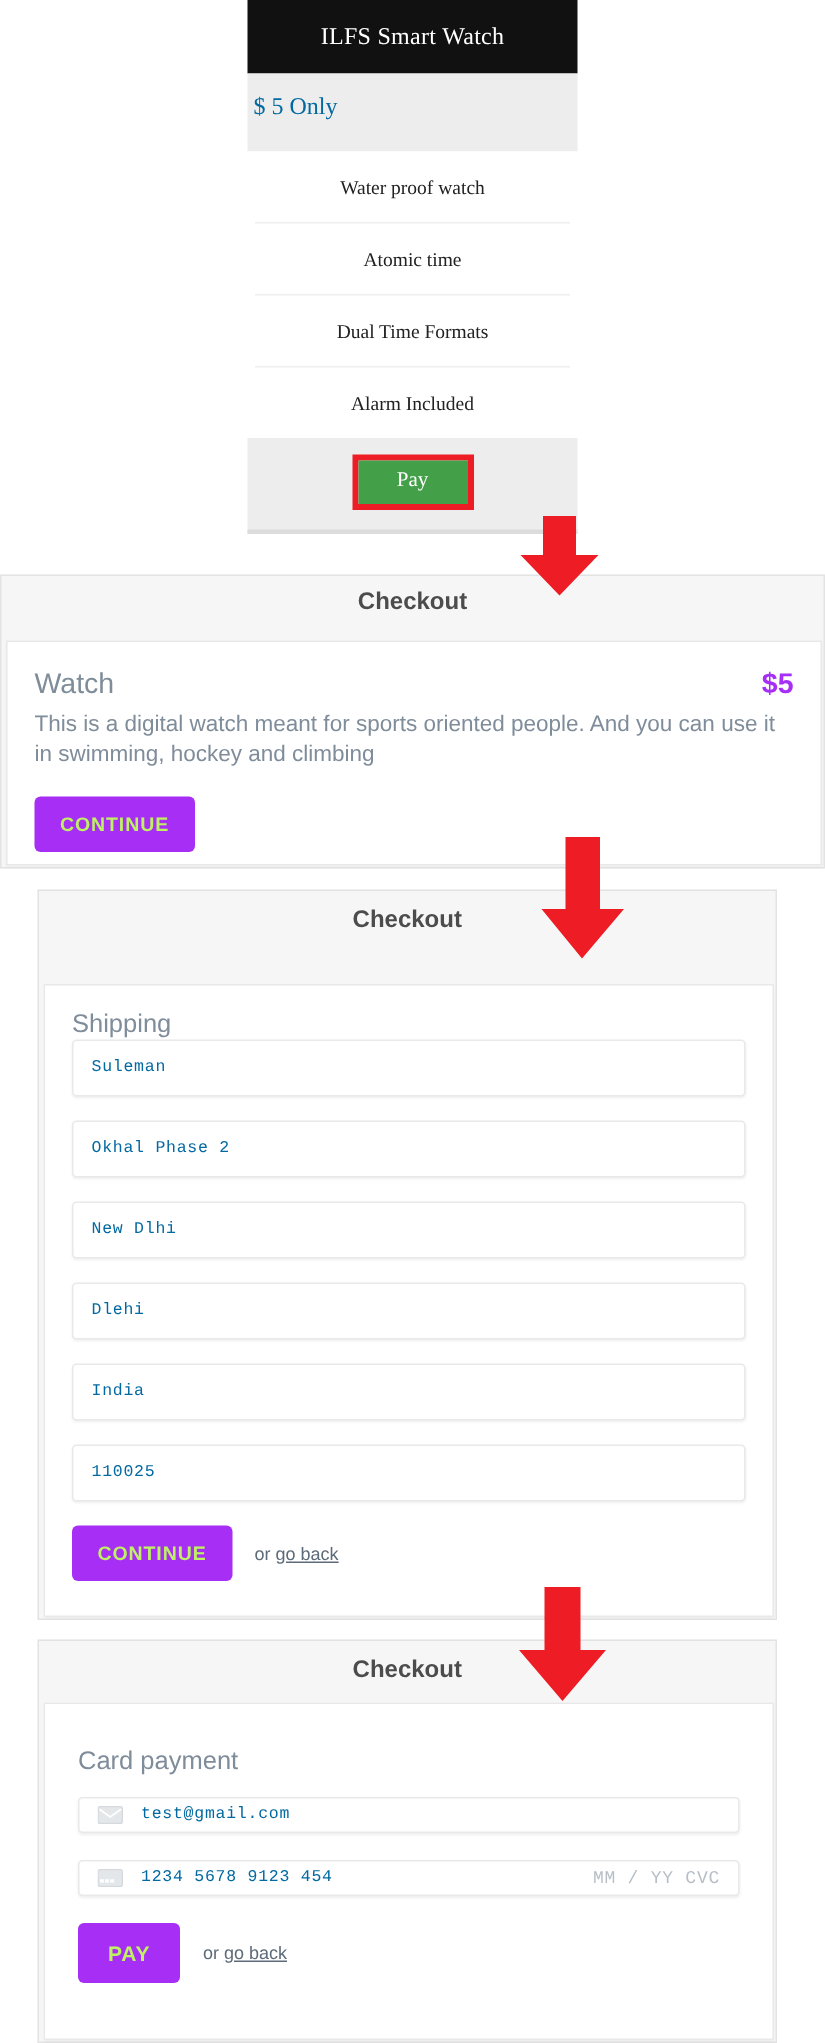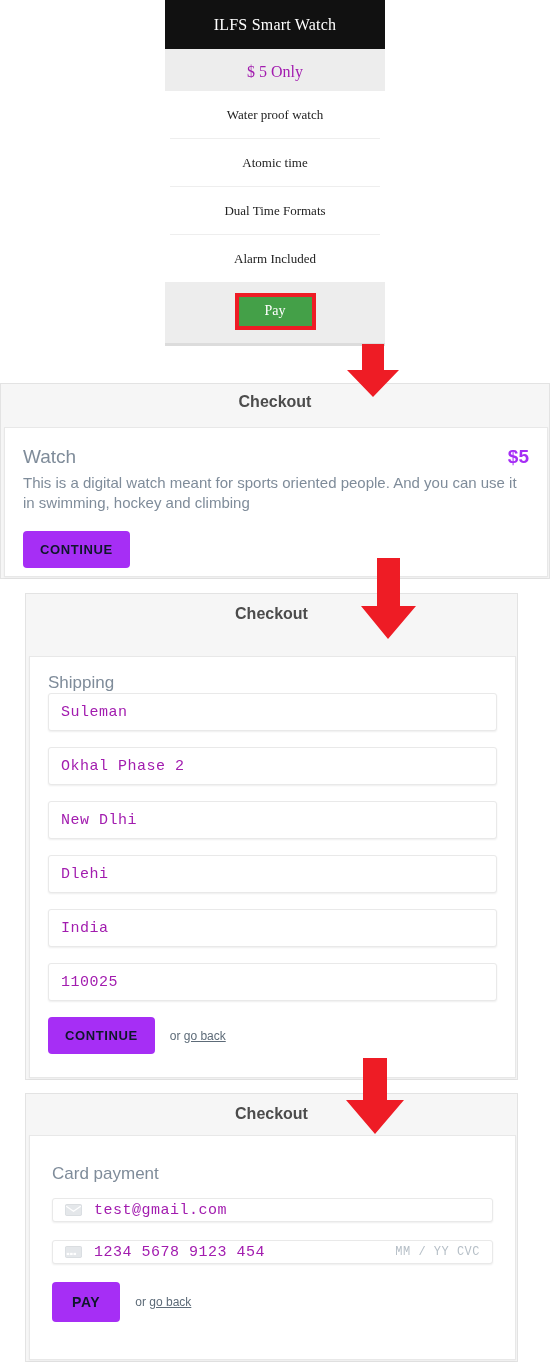--- a/index.html
+++ b/index.html
@@ -26,25 +26,24 @@
     background: #111111;
     color: #ffffff;
     font-family: "Liberation Serif", serif;
     font-size: 16px;
     text-align: center;
     padding: 16px 4px 15px 4px;
     letter-spacing: 0.2px;
   }
   .product-price {
     background: #ededed;
-    color: #a21caf;
+    color: #0369a1;
     font-family: "Liberation Serif", serif;
     font-size: 16px;
-    text-align: center;
-    padding: 14px 4px 10px 4px;
+    padding: 14px 4px 20px 4px;
   }
   .product-features {
     background: #ffffff;
     padding: 0 5px;
   }
   .product-feature {
     font-family: "Liberation Serif", serif;
     font-size: 13px;
     color: #222222;
     text-align: center;
@@ -120,21 +119,21 @@
   .summary-desc {
     margin-top: 5px;
     font-size: 15px;
     color: #7f8c9a;
     line-height: 1.35;
     max-width: 500px;
   }
   .btn-primary {
     display: inline-block;
     background: #a62ef5;
-    color: #0f172a;
+    color: #bef264;
     border: none;
     border-radius: 4px;
     font-size: 13px;
     font-weight: bold;
     letter-spacing: 0.6px;
     padding: 11px 17px;
     cursor: pointer;
     font-family: "Liberation Sans", sans-serif;
   }
   #summary-continue { margin-top: 17px; }
@@ -154,22 +153,22 @@
     box-shadow: 0 1px 2px rgba(0,0,0,0.07);
     height: 38px;
     display: flex;
     align-items: center;
     padding: 0 12px;
     margin-bottom: 16px;
     box-sizing: border-box;
   }
   .field-value {
     font-family: "Liberation Mono", monospace;
-    font-size: 15px;
-    color: #a21caf;
+    font-size: 11px;
+    color: #0369a1;
     letter-spacing: 0.5px;
   }
   .btn-row { display: flex; align-items: center; margin-top: 4px; }
   .go-back-wrap { font-size: 12px; color: #5d6b78; margin-left: 15px; }
   .go-back-link { color: #5d6b78; text-decoration: underline; cursor: pointer; }
 
   
   #panel-payment { left: 25px; top: 1093px; width: 493px; height: 269px; }
   #payment-card {
     position: absolute; left: 3px; top: 41px;

